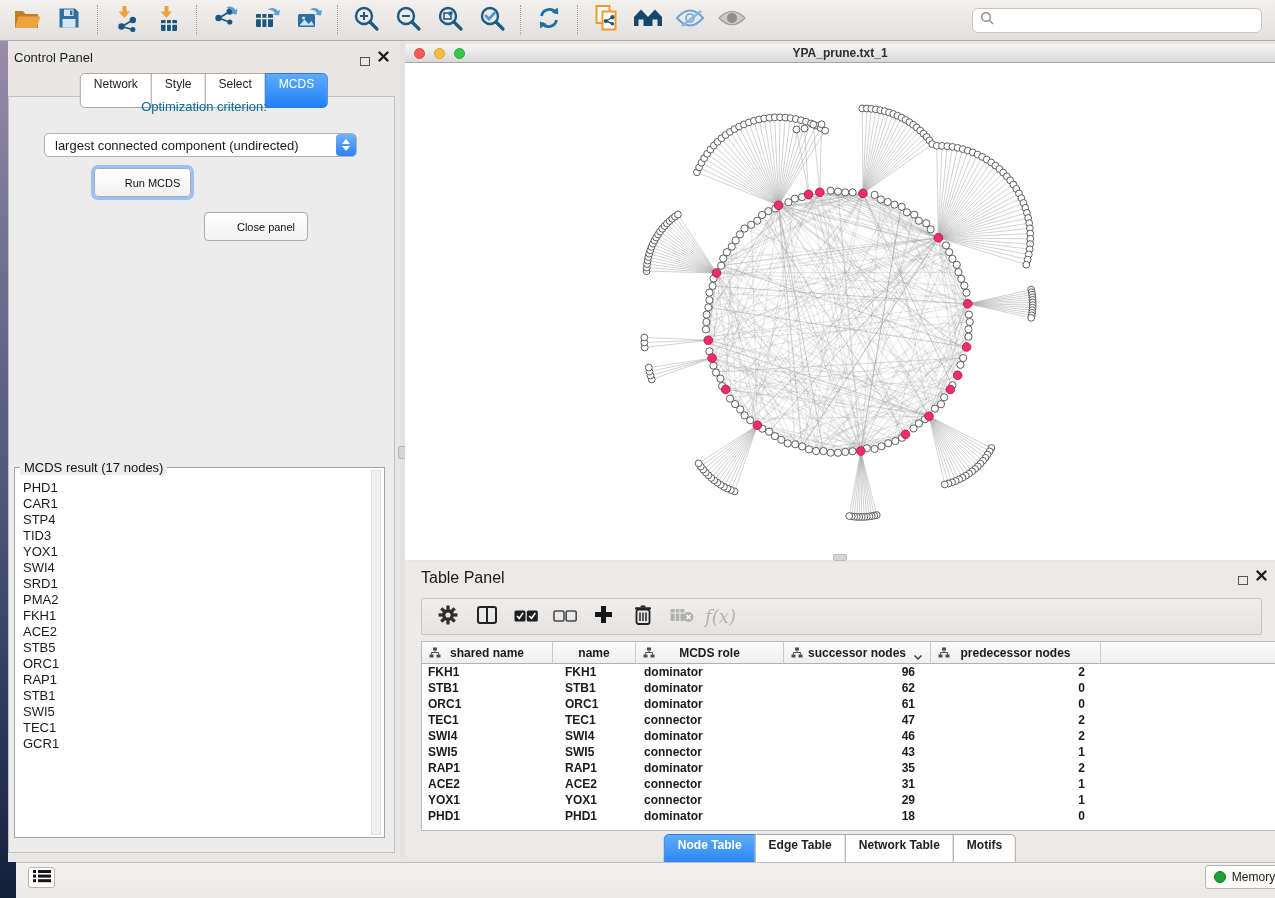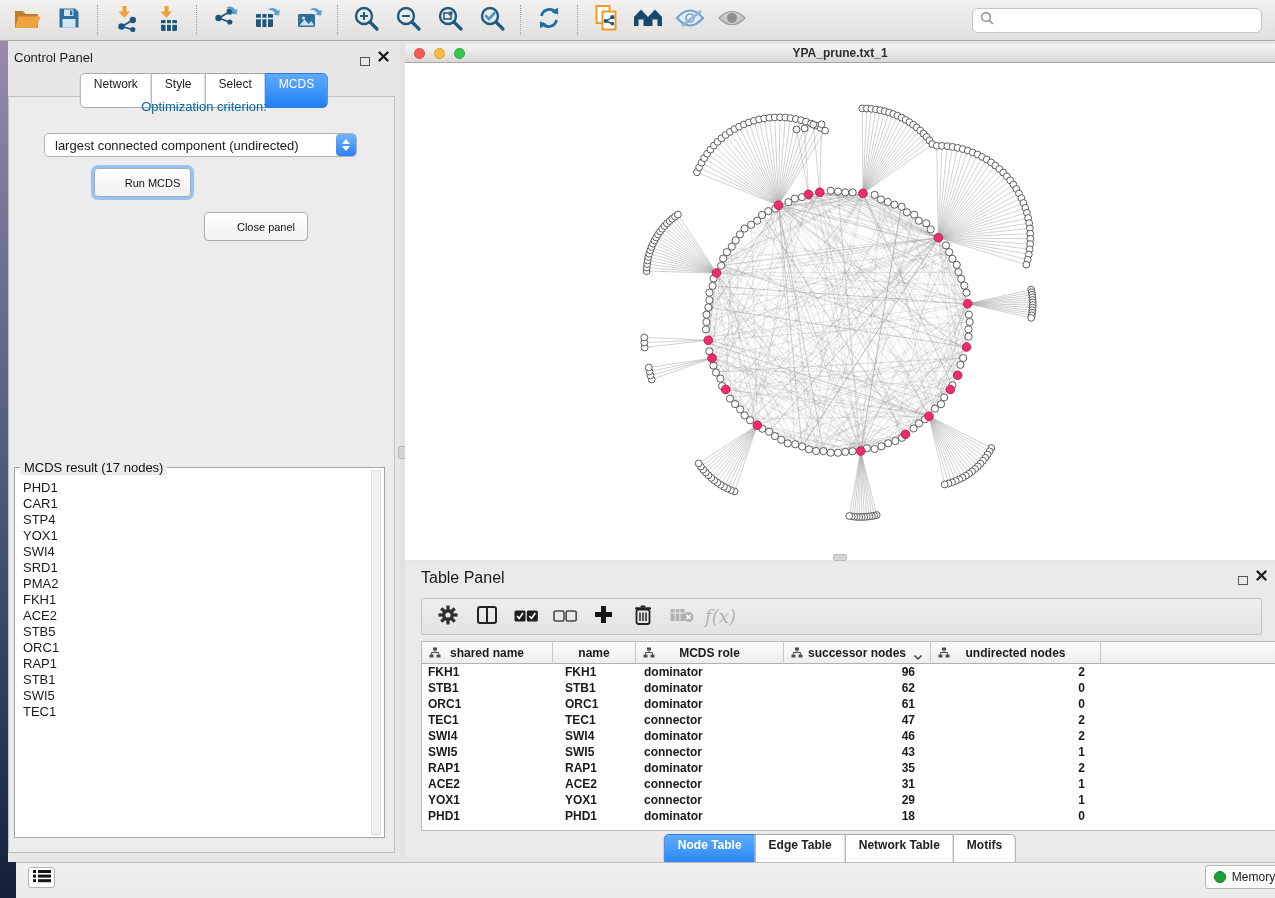--- a/index.html
+++ b/index.html
@@ -325,32 +325,34 @@
 
   <div class="btn btn-run">Run MCDS</div>
   <div class="btn btn-closep">Close panel</div>
 
   <div class="mcds-box">
     <span class="mcds-title">MCDS result (17 nodes)</span>
     <div class="mcds-list">
         <div>PHD1</div>
         <div>CAR1</div>
         <div>STP4</div>
+        <div>TID3</div>
         <div>YOX1</div>
         <div>SWI4</div>
         <div>SRD1</div>
         <div>PMA2</div>
         <div>FKH1</div>
         <div>ACE2</div>
         <div>STB5</div>
         <div>ORC1</div>
         <div>RAP1</div>
         <div>STB1</div>
         <div>SWI5</div>
         <div>TEC1</div>
+        <div>GCR1</div>
       </div>
     <div class="mcds-scroll"></div>
   </div>
 </div>
 
 <div class="divider-v"></div>
 <div class="v-thumb"></div>
 
 <div class="net-window">
   <div class="net-titlebar">
@@ -1273,21 +1275,21 @@
               <path d="M1.5 1.5 L5 5 L8.5 1.5" stroke="#3c3c3c" stroke-width="1.5" fill="none"></path>
             </svg></span>
       </div>
       <div class="th c4">
         <span class="tree"><svg width="12" height="12" viewBox="0 0 12 12">
               <rect x="4" y="0.5" width="4" height="3" fill="#4e4e4e"></rect>
               <rect x="0.5" y="7.5" width="4" height="3" fill="#4e4e4e"></rect>
               <rect x="7.5" y="7.5" width="4" height="3" fill="#4e4e4e"></rect>
               <path d="M6 3.5 V5.5 M2.5 7.5 V5.5 H9.5 V7.5" stroke="#4e4e4e" fill="none"></path>
             </svg></span>
-        <span>undirected nodes</span>
+        <span>predecessor nodes</span>
       </div>
       <div class="th cf"></div>
     </div>
     <div>
         <div class="trow">
           <div class="td c0 al">FKH1</div>
           <div class="td c1 al12">FKH1</div>
           <div class="td c2 al8">dominator</div>
           <div class="td c3 ar">96</div>
           <div class="td c4 ar">2</div>

